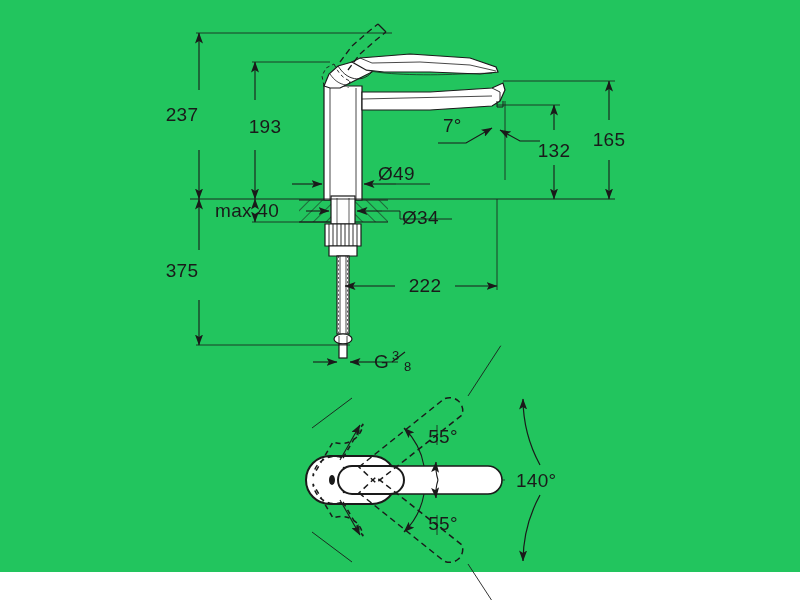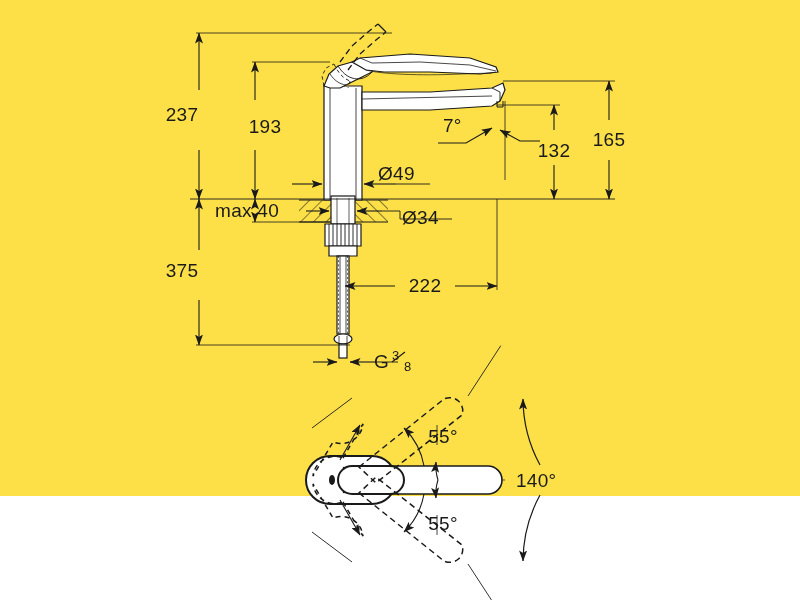--- a/index.html
+++ b/index.html
@@ -1,19 +1,19 @@
 <!DOCTYPE html>
 <html><head>
 <meta charset="utf-8">
 <title>Technical Drawing</title>
 <style>
   html,body{margin:0;padding:0;background:#ffffff;}
   body{width:800px;height:600px;overflow:hidden;
        font-family:"Liberation Sans","DejaVu Sans",sans-serif;}
-  #stage{position:relative;width:800px;height:496px;background:#fde047;}
+  #stage{position:relative;width:800px;height:572px;background:#22c55e;}
   #stage svg{position:absolute;top:0;left:0;}
   .dimtxt{font-family:"Liberation Sans","DejaVu Sans",sans-serif;
           font-size:19px;fill:#1a1a1a;letter-spacing:0.3px;}
   .dimtxt-sm{font-size:13px;}
 </style>
 </head>
 <body>
 
 <div id="stage">
 

